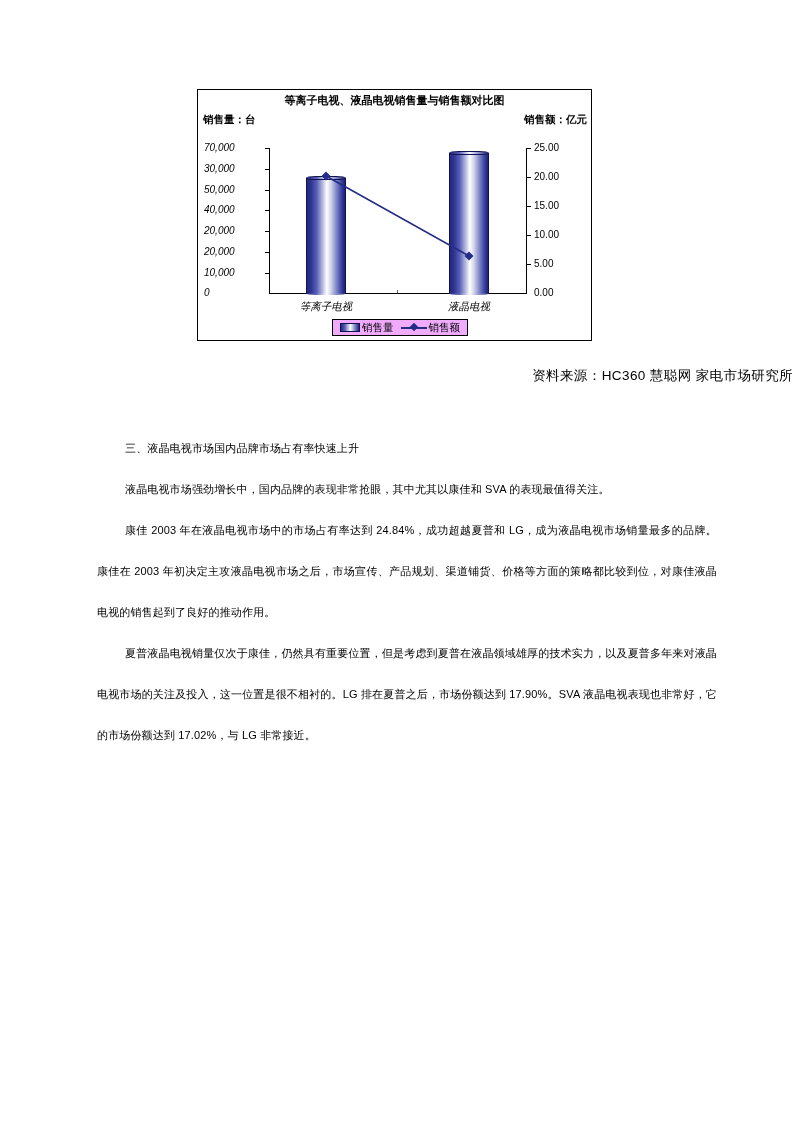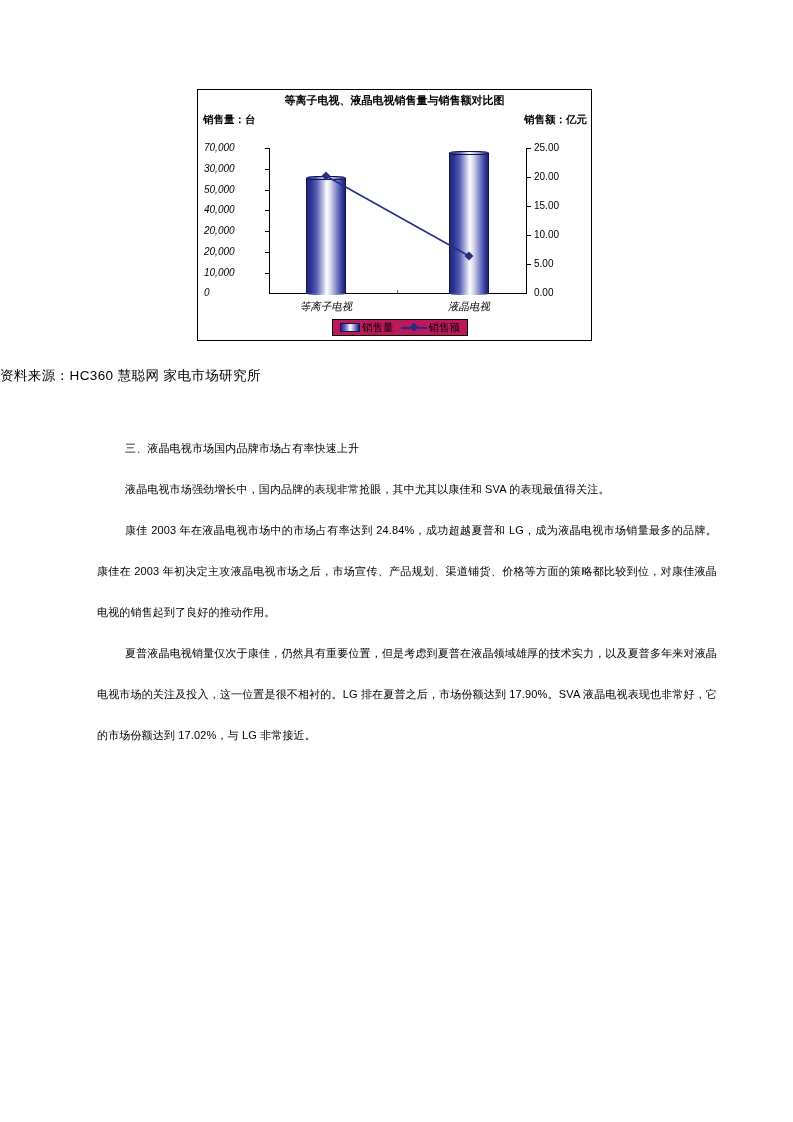--- a/index.html
+++ b/index.html
@@ -145,21 +145,21 @@
     white-space: nowrap;
     font-style: italic;
   }
 
   .legend-box {
     position: absolute;
     left: 134px;
     top: 229px;
     height: 17px;
     border: 1px solid #000000;
-    background: #be185d;
+    background: #f0abfc;
     display: flex;
     align-items: center;
     padding: 0 7px;
     box-sizing: border-box;
   }
   .legend-swatch {
     width: 20px;
     height: 9px;
     background: linear-gradient(to right,
         #23297e 0%, #5a61b8 22%, #ffffff 52%, #7c83c6 78%, #1d2272 100%);
@@ -192,21 +192,21 @@
     background: #242c86;
     transform: rotate(45deg);
   }
 
   
   .source-caption {
     position: absolute;
     left: 0;
     top: 367px;
     width: 793px;
-    text-align: left;
+    text-align: right;
     font-size: 13.5px;
     letter-spacing: 0.4px;
   }
 
   .doc-body {
     position: absolute;
     left: 97px;
     top: 428px;
     width: 620px;
   }

